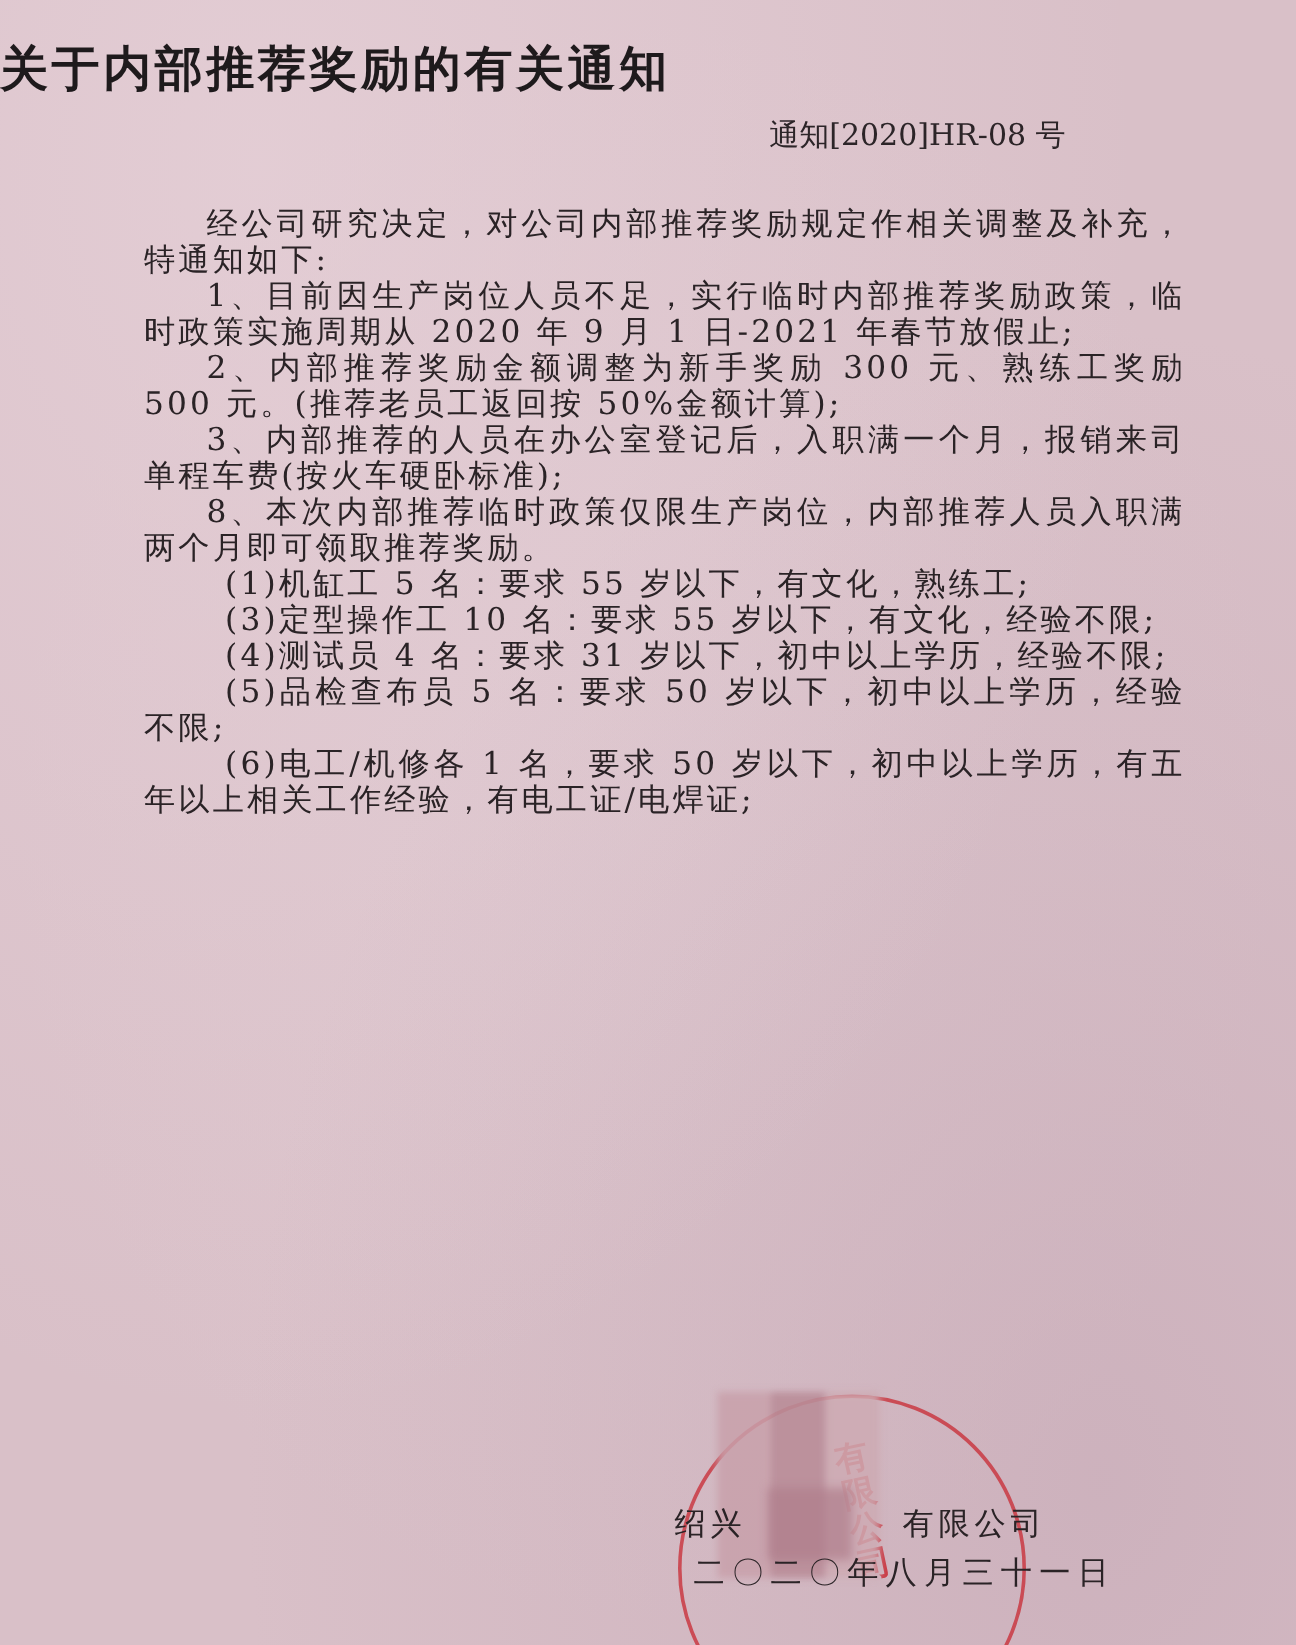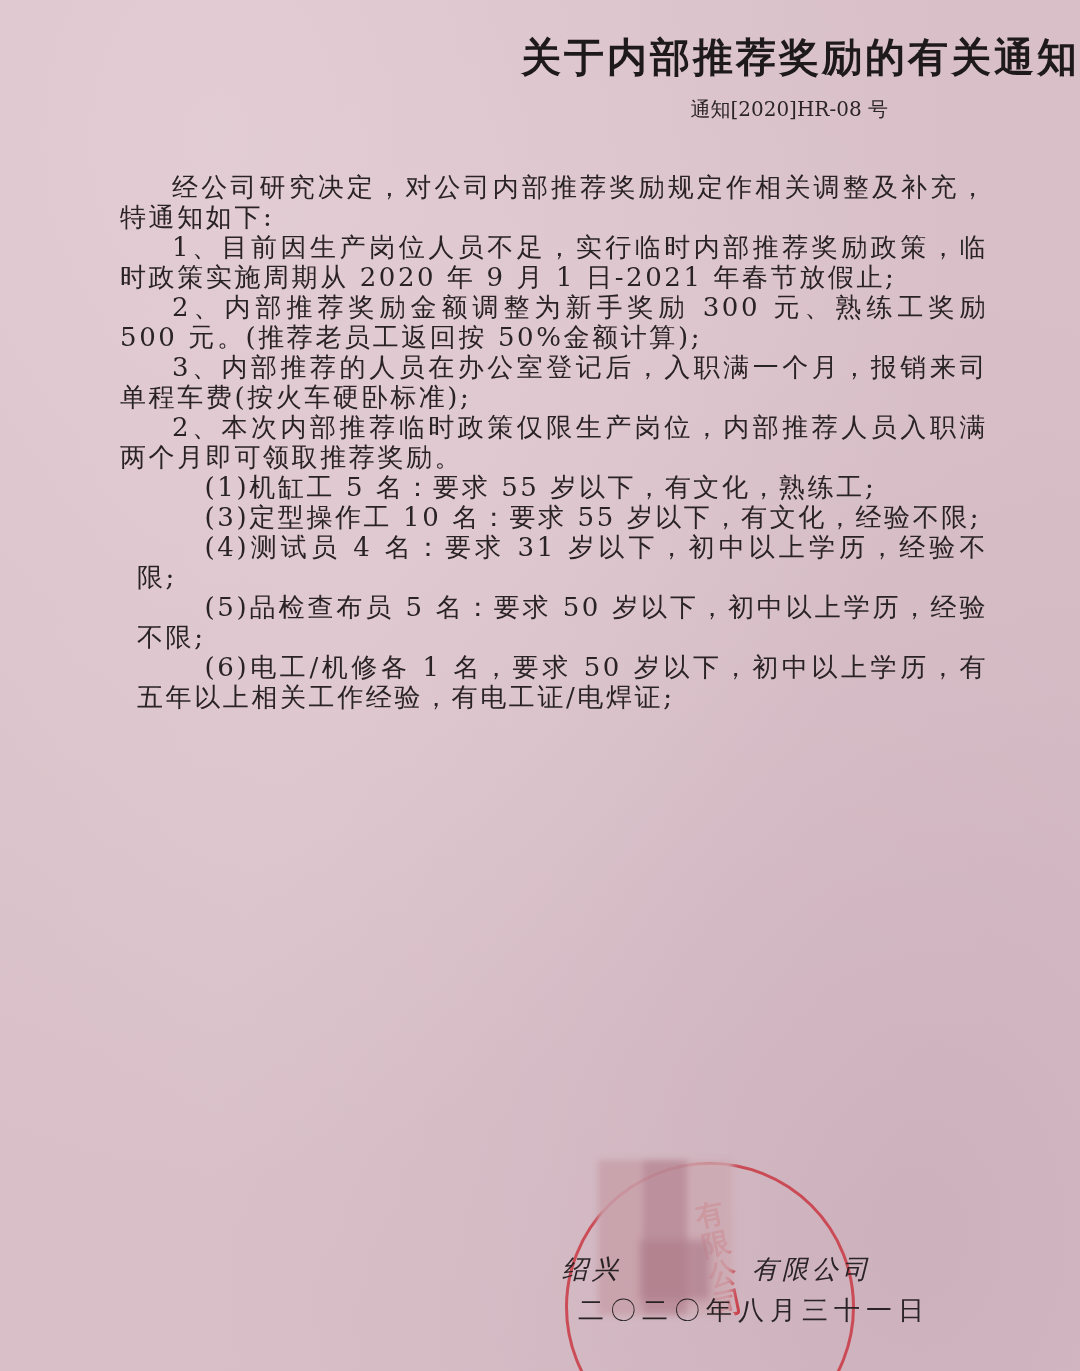--- a/index.html
+++ b/index.html
@@ -8,39 +8,39 @@
     background: #d9c0c8;
     background-image:
       radial-gradient(ellipse at 20% 10%, rgba(235,215,222,0.55), transparent 60%),
       radial-gradient(ellipse at 85% 90%, rgba(190,160,175,0.45), transparent 55%),
       radial-gradient(ellipse at 50% 50%, rgba(225,205,212,0.35), transparent 70%);
     font-family: "DejaVu Serif", "Liberation Serif", serif;
     color: #2a2326;
   }
   .page { position: absolute; left: 0; top: 0; width: 1080px; height: 1371px; }
   .title {
-    position: absolute; left: 0; width: 1080px; top: 30px; text-align: right;
+    position: absolute; left: 0; width: 1080px; top: 30px; text-align: left;
     font-family: Liberation Mono, monospace;
     font-weight: bold; font-size: 40px; letter-spacing: 3px; color: #1e1a1c;
   }
   .docno {
     position: absolute; right: 192px; top: 96px;
-    font-size: 20px; color: #2c2528;
+    font-size: 25px; color: #2c2528;
   }
   .body {
     position: absolute; left: 120px; top: 172px; width: 868px;
     font-size: 26px; line-height: 30px; letter-spacing: 2.6px;
     text-align: justify;
   }
   .p { margin: 0; text-indent: 2em; }
-  .p.sub { text-indent: 2.6em; margin-left: 17px; }
+  .p.sub { text-indent: 2.6em; }
   .sign {
     position: absolute; left: 550px; top: 1252px; font-size: 26px; letter-spacing: 4px;
   }
-  .sign .company { display: block; padding-left: 12px; font-style: italic; }
+  .sign .company { display: block; padding-left: 12px; }
   .sign .date { display: block; margin-top: 6px; letter-spacing: 6px; margin-left: 28px; }
   .redact {
     position: absolute; left: 598px; top: 1160px; width: 135px; height: 155px;
     background:
       linear-gradient(90deg, rgba(200,160,170,0.85) 0 33%, rgba(185,140,152,0.9) 33% 66%, rgba(205,170,178,0.85) 66%);
     filter: blur(3px);
   }
   .redact2 {
     position: absolute; left: 640px; top: 1240px; width: 70px; height: 60px;
     background: rgba(175,125,140,0.7); filter: blur(4px);
@@ -61,21 +61,21 @@
 
 <div class="page">
   <div class="title">关于内部推荐奖励的有关通知</div>
   <div class="docno">通知[2020]HR-08 号</div>
 
   <div class="body">
     <p class="p">经公司研究决定，对公司内部推荐奖励规定作相关调整及补充，特通知如下:</p>
     <p class="p">1、目前因生产岗位人员不足，实行临时内部推荐奖励政策，临时政策实施周期从 2020 年 9 月 1 日-2021 年春节放假止;</p>
     <p class="p">2、内部推荐奖励金额调整为新手奖励 300 元、熟练工奖励 500 元。(推荐老员工返回按 50%金额计算);</p>
     <p class="p">3、内部推荐的人员在办公室登记后，入职满一个月，报销来司单程车费(按火车硬卧标准);</p>
-    <p class="p">2、本次内部推荐临时政策仅限生产岗位，内部推荐人员入职满两个月即可领取推荐奖励。</p>
+    <p class="p">8、本次内部推荐临时政策仅限生产岗位，内部推荐人员入职满两个月即可领取推荐奖励。</p>
     <p class="p sub">(1)机缸工 5 名：要求 55 岁以下，有文化，熟练工;</p>
     <p class="p sub">(3)定型操作工 10 名：要求 55 岁以下，有文化，经验不限;</p>
     <p class="p sub">(4)测试员 4 名：要求 31 岁以下，初中以上学历，经验不限;</p>
     <p class="p sub">(5)品检查布员 5 名：要求 50 岁以下，初中以上学历，经验不限;</p>
     <p class="p sub">(6)电工/机修各 1 名，要求 50 岁以下，初中以上学历，有五年以上相关工作经验，有电工证/电焊证;</p>
   </div>
 
   <div class="seal"></div>
   <div class="seal-text">有限公司</div>
   <div class="redact"></div>

